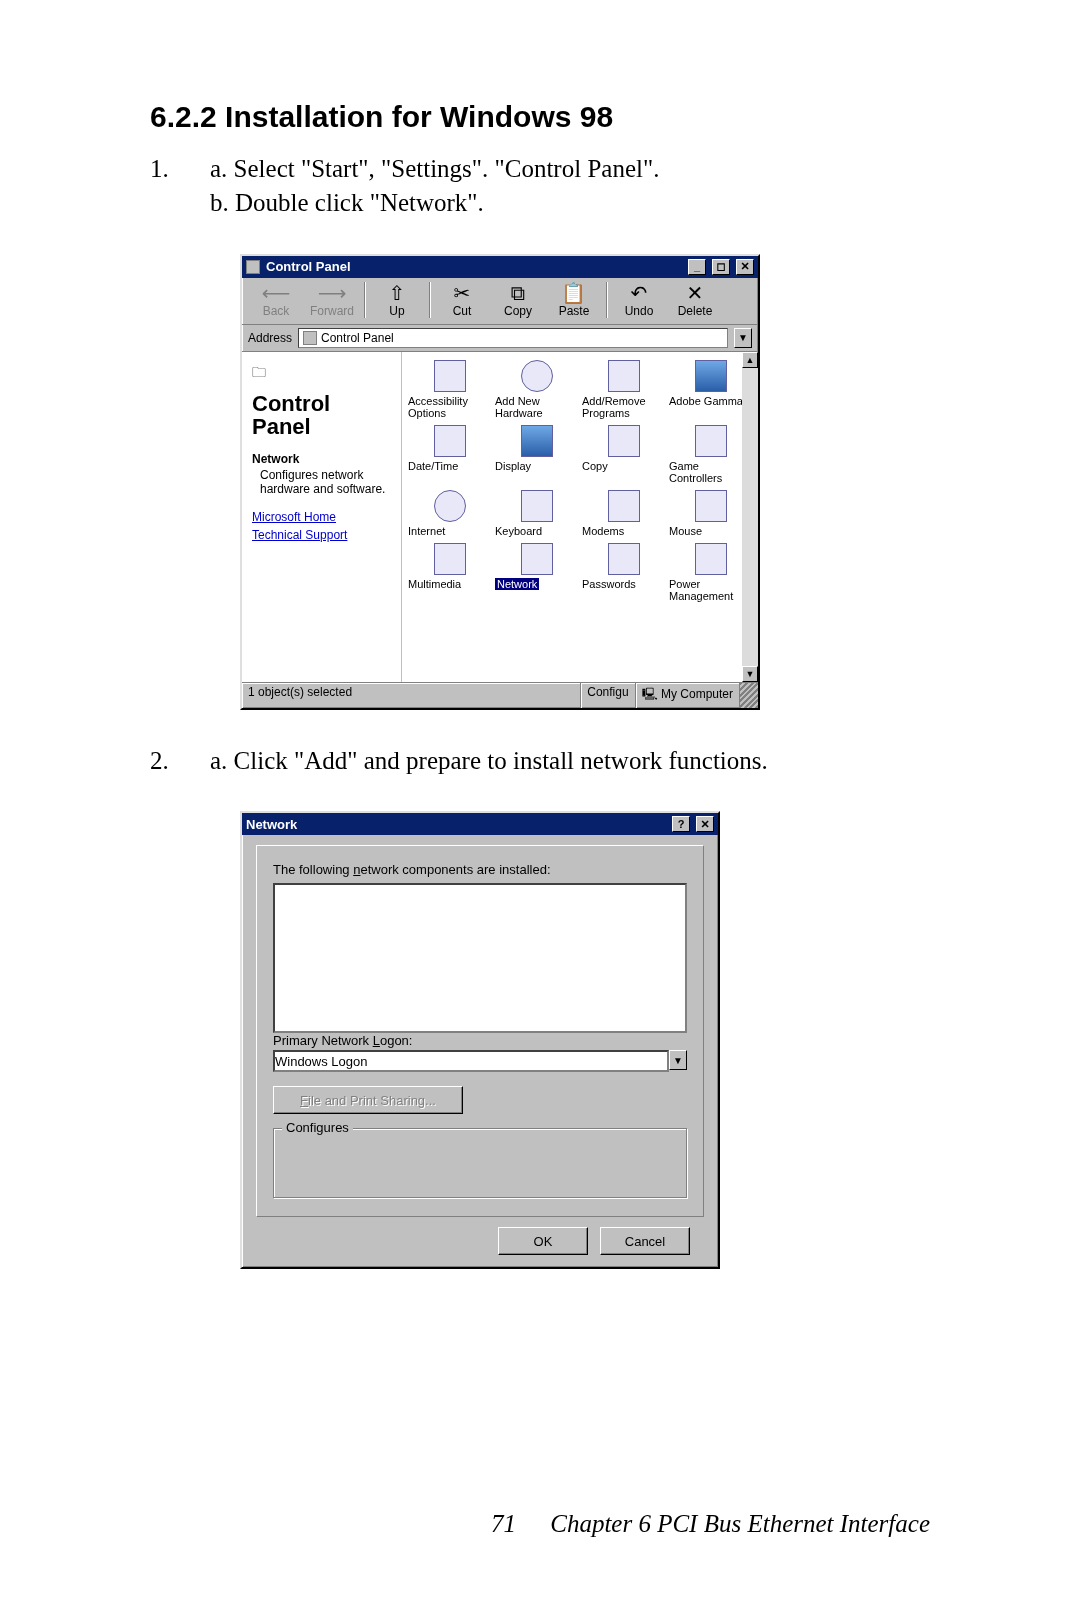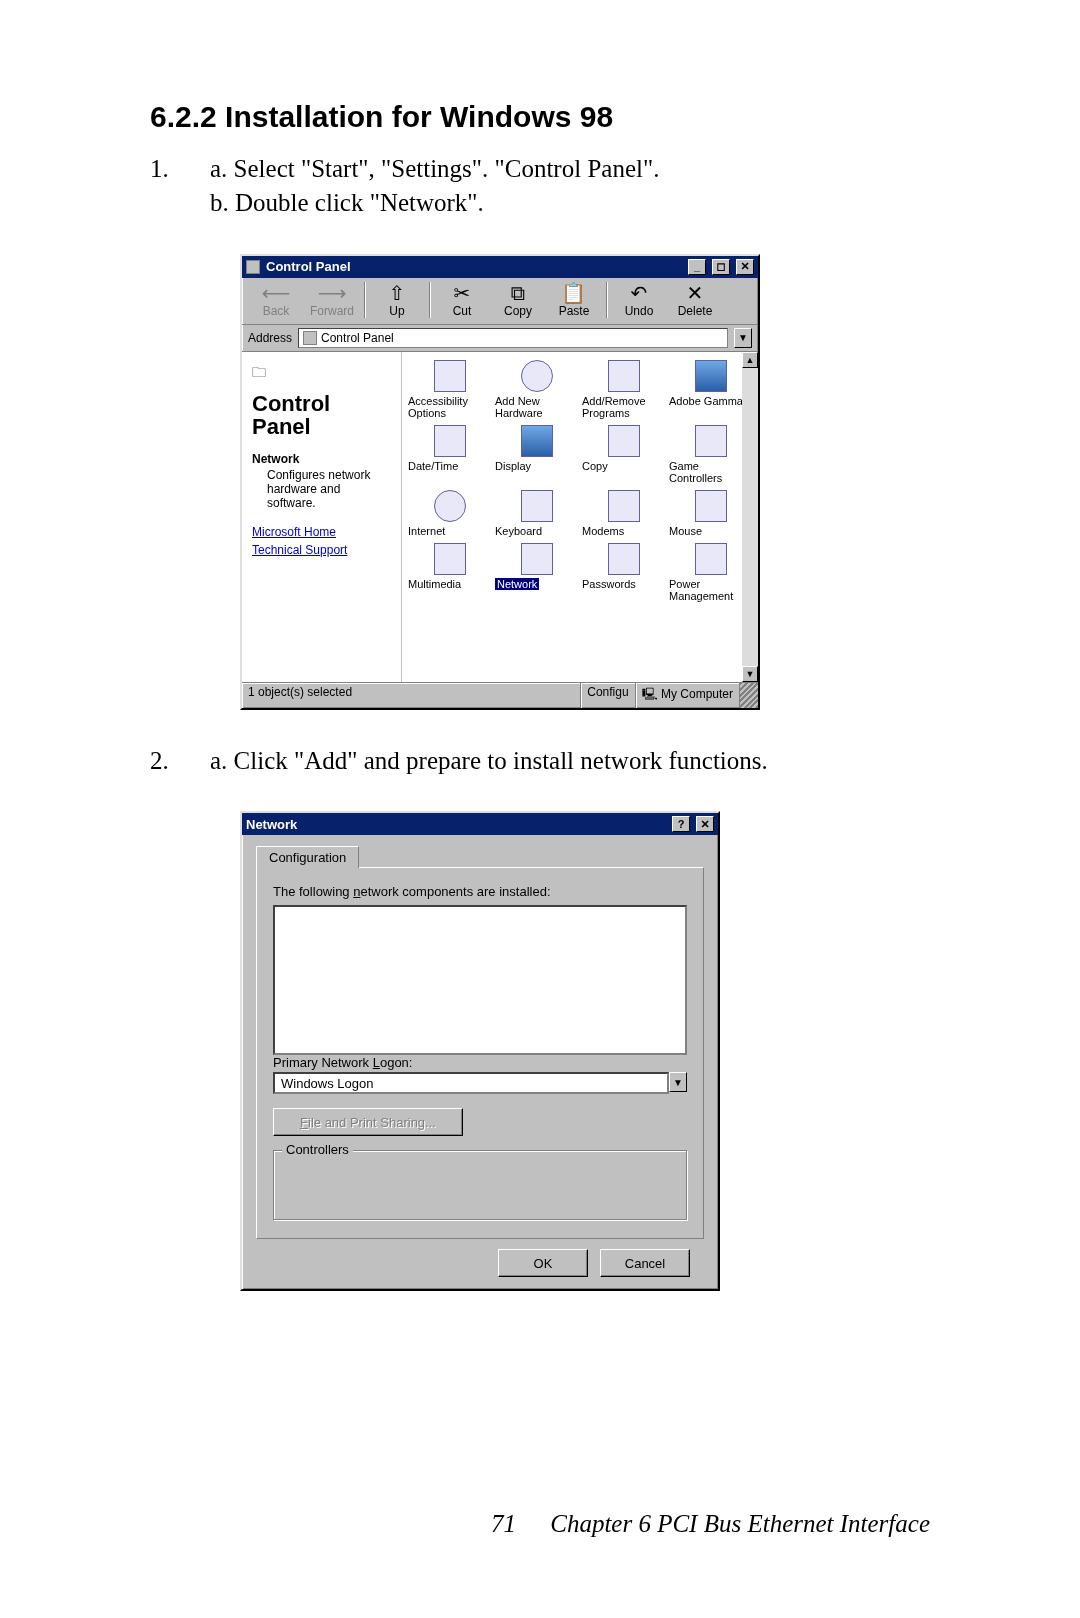--- a/index.html
+++ b/index.html
@@ -60,21 +60,21 @@
   .addrbar { display:flex; align-items:center; gap:6px; padding:3px 6px; border-bottom:1px solid #808080; }
   .addrbar .lbl { font-size:12px; }
   .addrfield { flex:1; height:20px; background:#fff; border:1px solid #808080; border-top-color:#404040; border-left-color:#404040; display:flex; align-items:center; padding:0 4px; gap:4px; font-size:12px; }
   .combo-arrow { width:18px; height:20px; background:#c0c0c0; border:1px solid #000; border-top-color:#fff; border-left-color:#fff; display:flex; align-items:center; justify-content:center; font-size:10px; }
 
   .cp-body { display:flex; height:330px; }
   .cp-left { width:160px; background:#fff; padding:10px; border-right:1px solid #c0c0c0; }
   .cp-left .big { font-size:14px; }
   .cp-left h2 { font-family:Arial,sans-serif; font-weight:bold; font-size:22px; margin:6px 0 14px 0; line-height:1.05; }
   .cp-left .sel { font-weight:bold; font-size:12px; }
-  .cp-left .desc { font-size:12px; margin:2px 0 14px 15px; line-height:1.2; }
+  .cp-left .desc { font-size:12px; margin:2px 0 14px 8px; line-height:1.2; }
   .cp-left a { color:#0000cc; text-decoration:underline; font-size:12px; display:block; margin-bottom:4px; }
 
   .cp-grid-wrap { flex:1; background:#fff; position:relative; overflow:hidden; }
   .cp-grid { display:grid; grid-template-columns:repeat(4, 1fr); gap:6px 4px; padding:8px 6px; }
   .ico { text-align:left; font-size:11px; line-height:1.1; cursor:default; }
   .ico .g { display:block; width:32px; height:32px; margin:0 auto 3px auto; background:#e8e8f8; border:1px solid #6060a0; }
   .ico.sel .lbl { background:#000080; color:#fff; padding:0 2px; }
   .ico .g.monitor { background:linear-gradient(#6fa8e6,#2a5fa8); }
   .ico .g.gear { border-radius:50%; }
   .vscroll { position:absolute; right:0; top:0; bottom:0; width:16px; background:#c0c0c0; display:flex; flex-direction:column; }
@@ -97,21 +97,21 @@
   .btn98 {
     min-width:120px; height:28px; padding:0 8px;
     background:#c0c0c0; border:1px solid #000;
     border-top-color:#fff; border-left-color:#fff;
     box-shadow:inset -1px -1px 0 #808080;
     font-family:inherit; font-size:13px; text-align:center;
     display:inline-flex; align-items:center; justify-content:center;
   }
   .btn98.disabled { color:#808080; text-shadow:1px 1px 0 #fff; }
   .combo { display:flex; margin-top:2px; }
-  .combo .field { flex:1; height:22px; background:#fff; border:2px solid #808080; border-top-color:#404040; border-left-color:#404040; box-shadow:inset -1px -1px 0 #fff; padding:0 6px; display:flex; align-items:center; font-size:13px; }
+  .combo .field { flex:1; height:22px; background:#fff; border:2px solid #808080; border-top-color:#404040; border-left-color:#404040; box-shadow:inset -1px -1px 0 #fff; padding:0 0; display:flex; align-items:center; font-size:13px; }
   .groupbox { border:1px solid #808080; box-shadow:1px 1px 0 #fff inset, 1px 1px 0 #fff; padding:10px; height:70px; position:relative; margin-top:14px; }
   .groupbox .legend { position:absolute; top:-9px; left:8px; background:#c0c0c0; padding:0 4px; font-size:13px; }
   .dlg-footer { display:flex; justify-content:flex-end; gap:12px; padding:10px 14px 0 0; }
   .lbl13 { font-size:13px; }
   .u { text-decoration:underline; }
 </style>
 </head>
 <body>
 
 <div class="page">
@@ -216,44 +216,41 @@
   <div class="fig">
     <div id="netwin" class="win">
       <div class="titlebar">
         <span>Network</span>
         <span class="spacer"></span>
         <span class="tb-btn">?</span>
         <span class="tb-btn">✕</span>
       </div>
 
       <div class="dlg-body">
-        <div class="tabstrip">
-          <div class="tab">Configuration</div>
-        </div>
         <div class="tabpage">
           <div class="lbl13">The following <span class="u">n</span>etwork components are installed:</div>
           <div class="listbox"></div>
 
 
           <div class="lbl13">Primary Network <span class="u">L</span>ogon:</div>
           <div class="combo">
             <div class="field">
                 <span>Windows Logon</span>
               </div>
             <div class="combo-arrow">▼</div>
           </div>
 
           <div style="margin-top:14px">
             <div class="btn98 disabled" style="min-width:190px">
                 <span><span class="u">F</span>ile and Print Sharing...</span>
               </div>
           </div>
 
           <div class="groupbox">
-            <span class="legend">Controllers</span>
+            <span class="legend">Configures</span>
           </div>
         </div>
 
         <div class="dlg-footer">
           <div class="btn98" style="min-width:90px">OK</div>
           <div class="btn98" style="min-width:90px">Cancel</div>
         </div>
       </div>
     </div>
   </div>

